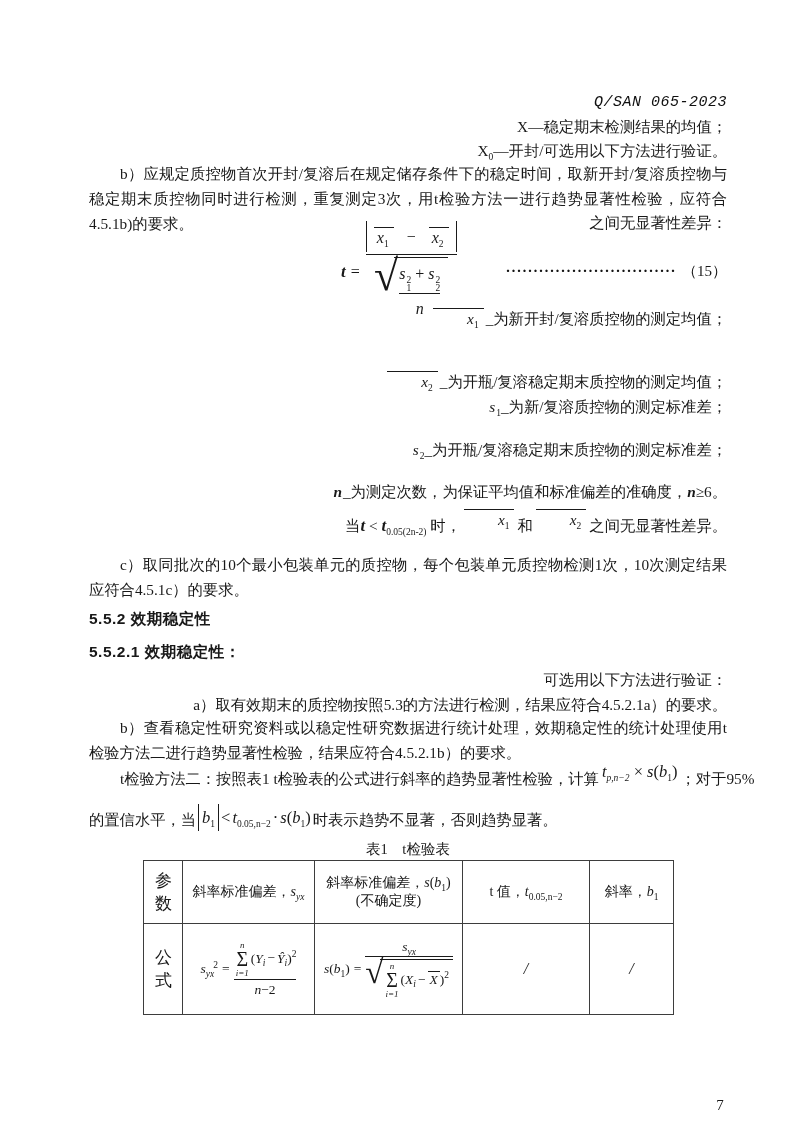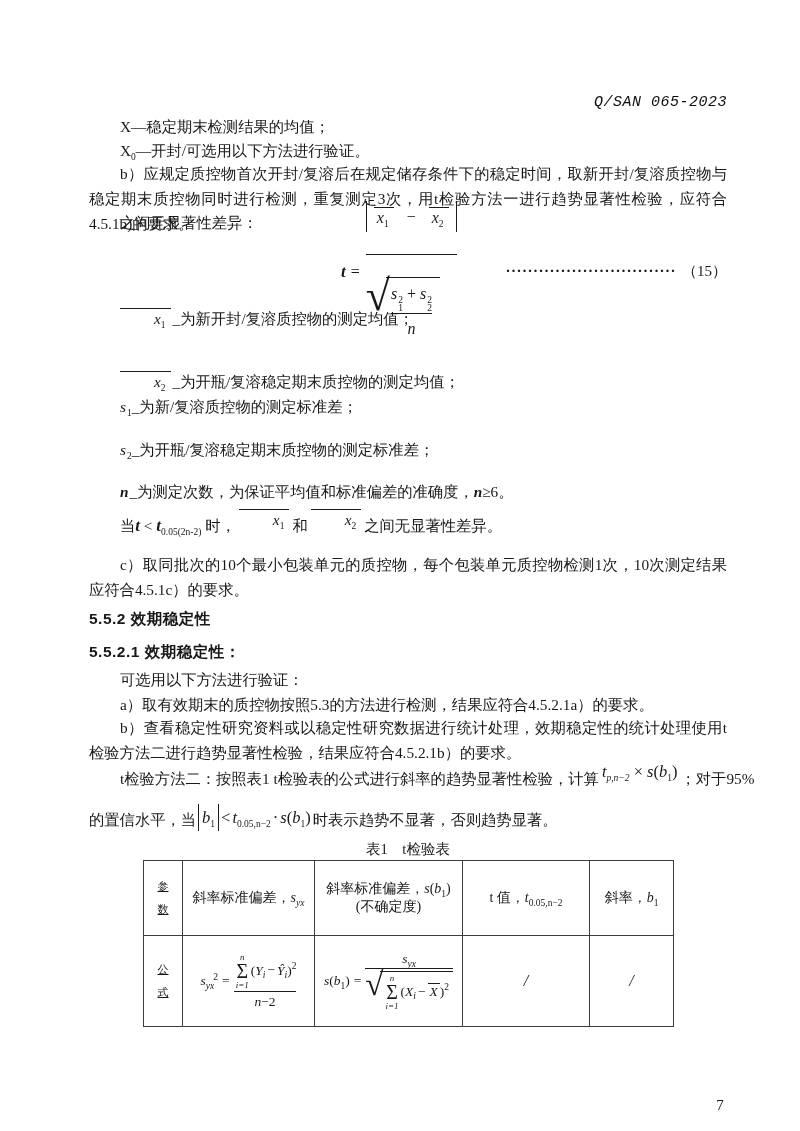--- a/index.html
+++ b/index.html
@@ -2,41 +2,41 @@
 <html><head>
 <meta charset="utf-8">
 <style>
   html,body{margin:0;padding:0;background:#ffffff;}
   .page{
     position:relative;width:800px;height:1131px;background:#ffffff;
     font-family:"Liberation Serif","DejaVu Serif",serif;
     color:#181818;font-size:15.3px;overflow:hidden;
   }
   .blk{position:absolute;left:89px;width:638px;margin:0;line-height:25px;}
-  .indent{text-indent:31px;}
+  .indent{text-indent:31px;text-align:right;}
   .just{text-align:justify;text-justify:inter-ideograph;}
   .nowrap{white-space:nowrap;}
   p{margin:0;}
   .it{font-style:italic;}
   .hv{font-weight:600;}
   sub,sup{font-size:9.5px;line-height:0;font-style:normal;}
   sub.it,sup.it{font-style:italic;}
 
   .doc-code{
     position:absolute;top:94px;left:89px;width:638px;text-align:right;
     font-family:"Liberation Mono","DejaVu Sans Mono",monospace;
     font-size:15px;letter-spacing:0.5px;color:#101010;line-height:18px;font-style:italic;
   }
 
   
   .f15-row{display:flex;align-items:center;height:86px;}
   .f15-math{display:inline-flex;align-items:center;margin-left:252px;font-size:16px;}
   .f15-t{font-weight:600;font-size:17px;margin-right:5px;}
   .f15-eq{margin-right:6px;}
-  .frac{display:inline-flex;flex-direction:column;align-items:flex-start;gap:20px;}
+  .frac{display:inline-flex;flex-direction:column;align-items:center;}
   .fbar{align-self:stretch;height:0;border-top:1.4px solid #1a1a1a;margin:2px 0;}
   .abs{display:inline-flex;align-items:center;border-left:1.4px solid #1a1a1a;border-right:1.4px solid #1a1a1a;padding:3px 7px;}
   .bar{display:inline-block;border-top:1.3px solid #1a1a1a;padding:2px 5px 0 3px;line-height:1.05;}
   .opgap{margin:0 13px;}
   .sqrt{display:inline-flex;align-items:flex-start;}
   .rsign{font-size:44px;line-height:0.92;font-style:normal;margin-right:-4px;transform:translateY(-1px);}
   .rbody{border-top:1.6px solid #1a1a1a;padding:3px 8px 0 5px;}
   .ifrac{display:inline-flex;flex-direction:column;align-items:center;}
   .ifbar{align-self:stretch;height:0;border-top:1.3px solid #1a1a1a;margin:1px 0 2px;}
   .ss{display:inline-flex;flex-direction:column;align-items:center;font-size:9.5px;line-height:8px;vertical-align:-4px;margin-left:1px;}
@@ -60,21 +60,21 @@
   .raise2{position:relative;top:-2px;font-size:16.5px;font-weight:500;margin:0 2px;}
   .absv{display:inline-block;border-left:1.3px solid #1a1a1a;border-right:1.3px solid #1a1a1a;padding:1px 3px;}
 
   
   .tbl-cap{position:absolute;top:840px;left:89px;width:638px;text-align:center;font-size:14.5px;line-height:18px;}
   table.t1{
     position:absolute;top:860px;left:143px;border-collapse:collapse;table-layout:fixed;
     font-size:14px;color:#181818;
   }
   table.t1 td{border:1.4px solid #3d3d3d;text-align:center;vertical-align:middle;padding:2px 3px;}
-  .vcell{display:block;width:16px;margin:12px auto;word-break:break-all;line-height:23px;font-size:11px;text-decoration:underline;}
+  .vcell{display:block;width:16px;margin:0 auto;word-break:break-all;line-height:23px;font-size:17px;}
   .hrow td{height:58px;}
   .frow td{height:86px;}
   .cellmath{font-size:13.5px;}
   .sum{display:inline-flex;flex-direction:column;align-items:center;line-height:1;vertical-align:middle;margin:0 2px;}
   .sum .lim{font-size:9px;line-height:9px;font-style:italic;}
   .sum .sg{font-size:20px;line-height:19px;font-style:normal;}
   .rsign-s{font-size:33px;line-height:0.9;font-style:normal;margin-right:-3px;transform:translateY(-1px);}
   .rbody-s{border-top:1.4px solid #1a1a1a;padding:2px 4px 0 3px;}
   .sp2{margin-left:-1px;}
   .slash{font-size:16px;font-style:italic;}

